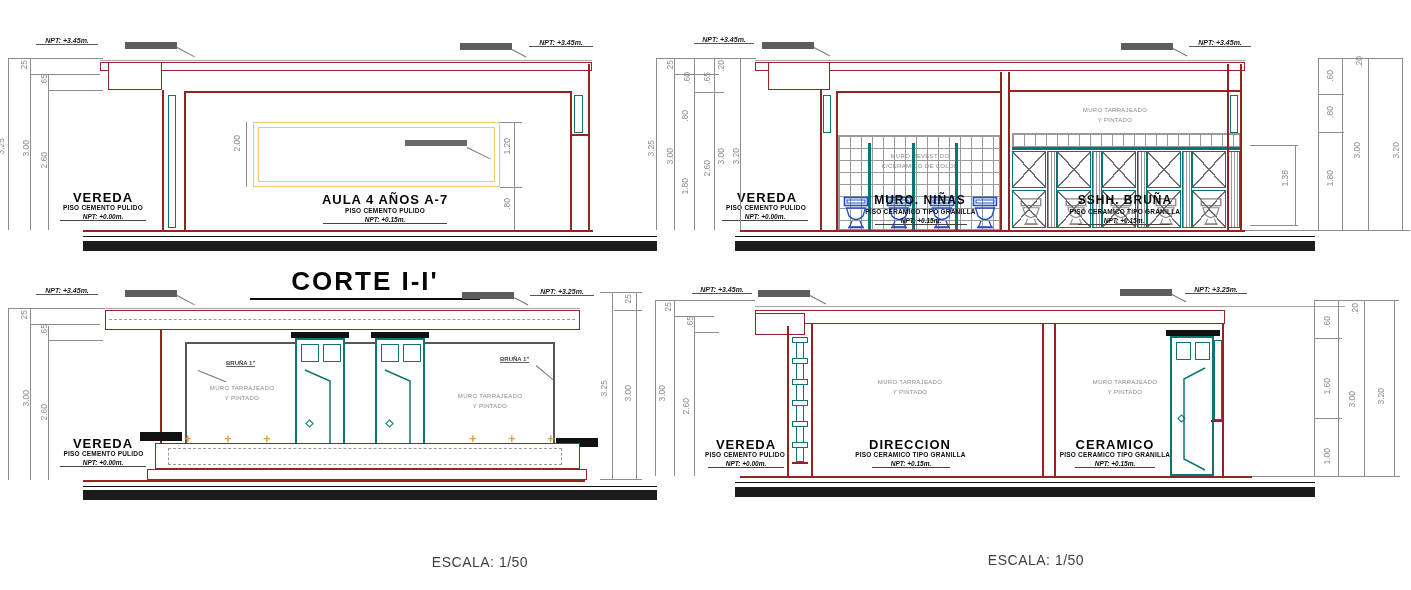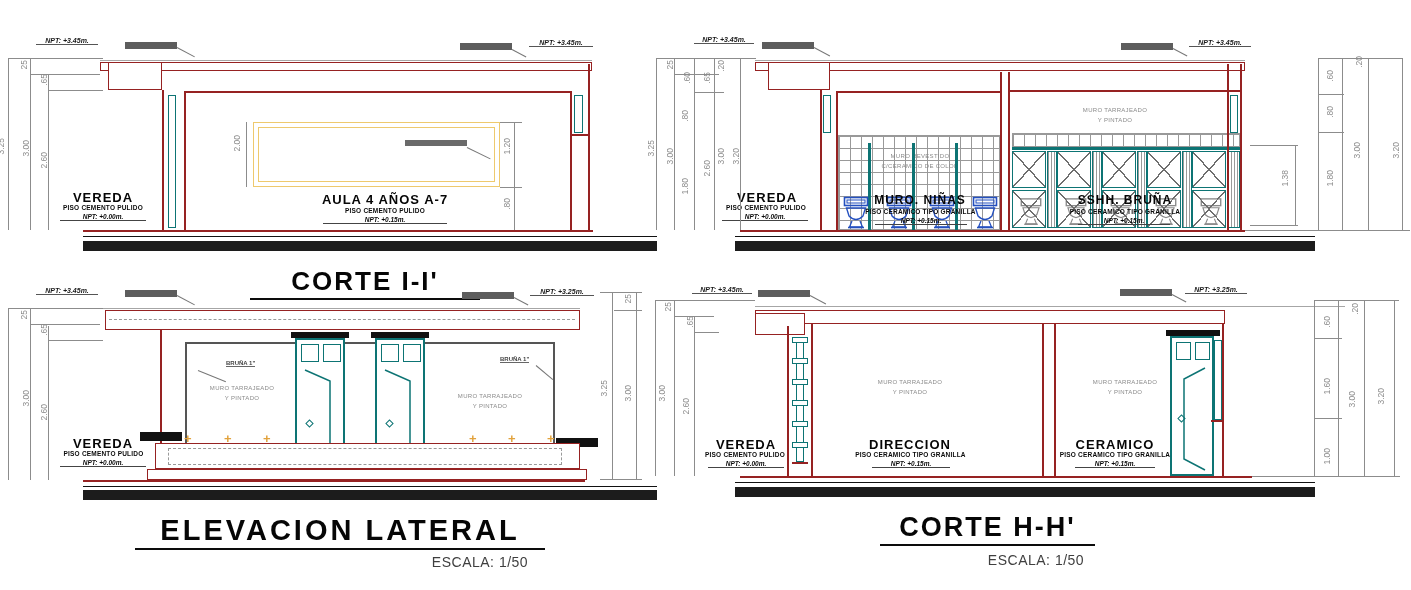--- a/index.html
+++ b/index.html
@@ -363,21 +363,20 @@
 
     <div class="a dl" style="left:612px;top:12px;width:1px;height:188px;"></div>
     <div class="a dl" style="left:636px;top:12px;width:1px;height:188px;"></div>
     <div class="a dl" style="left:600px;top:12px;width:42px;height:1px;"></div>
     <div class="a dl" style="left:614px;top:30px;width:28px;height:1px;"></div>
     <div class="a dl" style="left:600px;top:199px;width:42px;height:1px;"></div>
     <div class="a dv" style="left:600px;top:100px;">3.25</div>
     <div class="a dv" style="left:624px;top:14px;">25</div>
     <div class="a dv" style="left:624px;top:105px;">3.00</div>
 
-    <div class="a ttl" style="left:135px;top:234px;width:410px;font-size:29px;letter-spacing:3px;">ELEVACION LATERAL</div>
     <div class="a esc" style="left:420px;top:274px;width:120px;">ESCALA: 1/50</div>
   </div>
 
   <div class="panel" style="left:650px;top:280px;width:761px;height:310px;">
     <div class="a rnpt" style="left:42px;top:6px;width:60px;">NPT: +3.45m.</div>
     <div class="a canopy" style="left:108px;top:10px;width:52px;height:7px;"></div>
     <div class="a ld" style="left:160px;top:15px;width:18px;transform:rotate(28deg);"></div>
     <div class="a canopy" style="left:470px;top:9px;width:52px;height:7px;"></div>
     <div class="a ld" style="left:522px;top:14px;width:16px;transform:rotate(28deg);"></div>
     <div class="a rnpt" style="left:535px;top:6px;width:62px;">NPT: +3.25m.</div>
@@ -455,17 +454,16 @@
     <div class="a dl" style="left:664px;top:20px;width:85px;height:1px;"></div>
     <div class="a dl" style="left:664px;top:58px;width:28px;height:1px;"></div>
     <div class="a dl" style="left:664px;top:138px;width:28px;height:1px;"></div>
     <div class="a dv" style="left:701px;top:23px;">.20</div>
     <div class="a dv" style="left:673px;top:36px;">.60</div>
     <div class="a dv" style="left:673px;top:98px;">1.60</div>
     <div class="a dv" style="left:673px;top:168px;">1.00</div>
     <div class="a dv" style="left:698px;top:111px;">3.00</div>
     <div class="a dv" style="left:727px;top:108px;">3.20</div>
 
-    <div class="a ttl" style="left:230px;top:232px;width:215px;font-size:27px;">CORTE H-H'</div>
     <div class="a esc" style="left:330px;top:272px;width:112px;">ESCALA: 1/50</div>
   </div>
 
 </div>
 
 </body></html>

